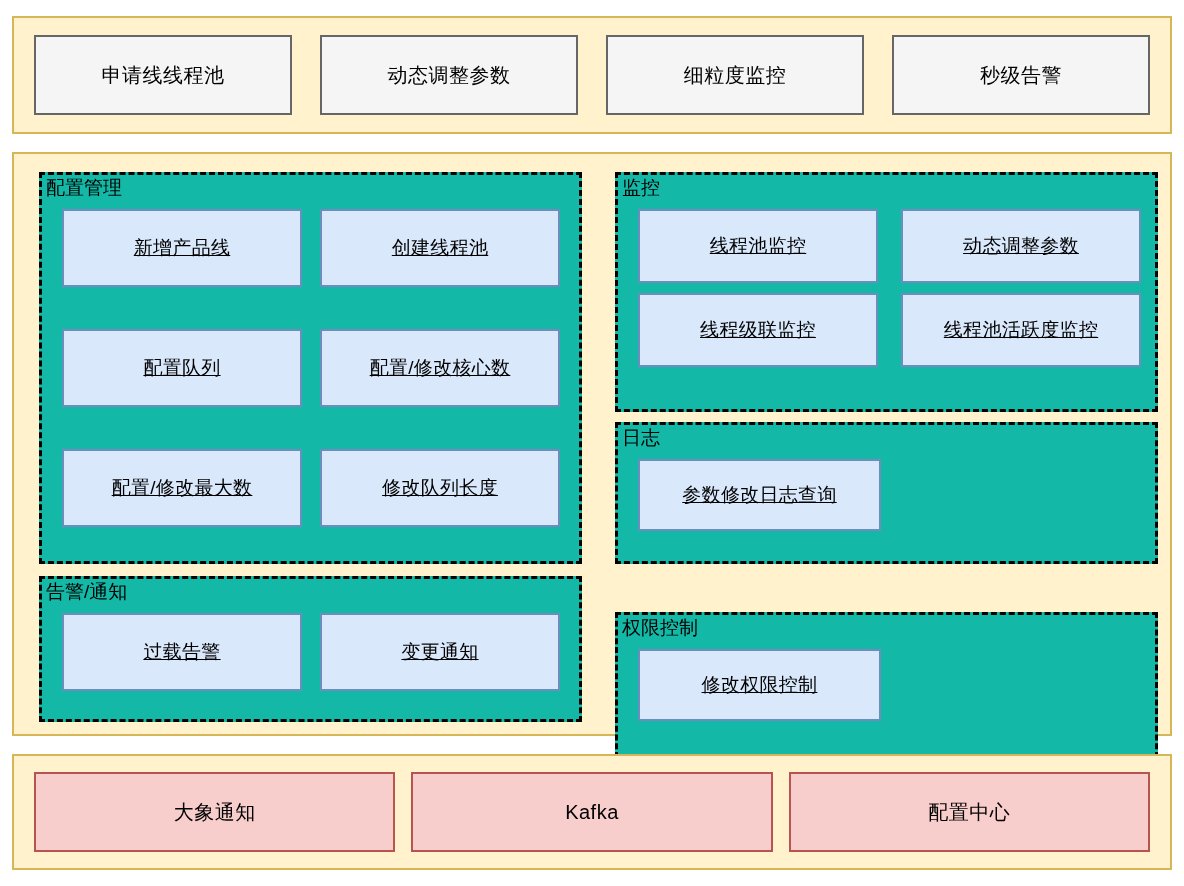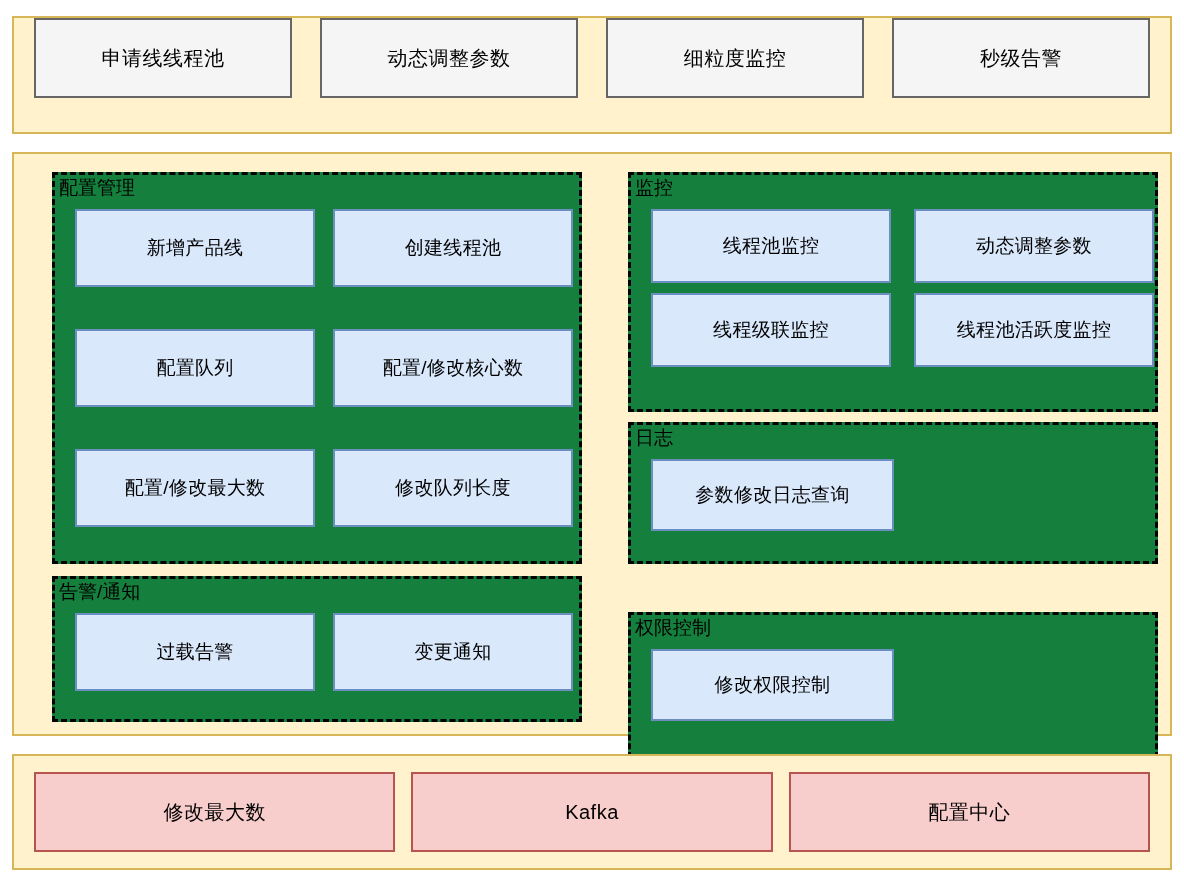--- a/index.html
+++ b/index.html
@@ -26,20 +26,21 @@
   
   #top-band {
     left: 12px;
     top: 16px;
     width: 1160px;
     height: 118px;
   }
   .top-row {
     display: flex;
     height: 100%;
+    align-items: center;
     justify-content: space-between;
     padding: 0 20px;
     box-sizing: border-box;
     gap: 28px;
   }
   .gray-box {
     flex: 1 1 0;
     height: 80px;
     background: #f5f5f5;
     border: 2px solid #666666;
@@ -72,23 +73,23 @@
     bottom: 0;
     width: 546px;
   }
   #col-left  { left: 0; }
   #col-right { left: 576px; }
 
   
   .group {
     position: absolute;
     border: 3px dashed #000000;
-    background: #15803d;
-    box-sizing: border-box;
-    left: 16px;
+    background: #14b8a6;
+    box-sizing: border-box;
+    left: 3px;
     right: 0;
   }
   .group-title {
     position: absolute;
     left: 4px;
     top: 2px;
     font-size: 19px;
     color: #000000;
     line-height: 1.2;
     white-space: nowrap;
@@ -107,20 +108,21 @@
     background: #dae8fc;
     border: 2px solid #6c8ebf;
     box-sizing: border-box;
     display: flex;
     align-items: center;
     justify-content: center;
     font-size: 19px;
     color: #000000;
     text-align: center;
     letter-spacing: 0.3px;
+    text-decoration: underline;
   }
 
   
   #group-config { top: 0; height: 392px; }
   #group-alert  { top: 404px; height: 146px; }
 
   
   #group-monitor { top: 0; height: 240px; }
   #group-log     { top: 250px; height: 142px; }
   #group-perm    { top: 404px; height: 146px; margin-top: 36px; }
@@ -241,17 +243,17 @@
         </div>
       </div>
 
     </div>
 
   </div>
 </div>
 
 <div class="band" id="bottom-band">
   <div class="bottom-row">
-    <div class="red-box">修改最大数</div>
+    <div class="red-box">大象通知</div>
     <div class="red-box">Kafka</div>
     <div class="red-box">配置中心</div>
   </div>
 </div>
 
 </body></html>

